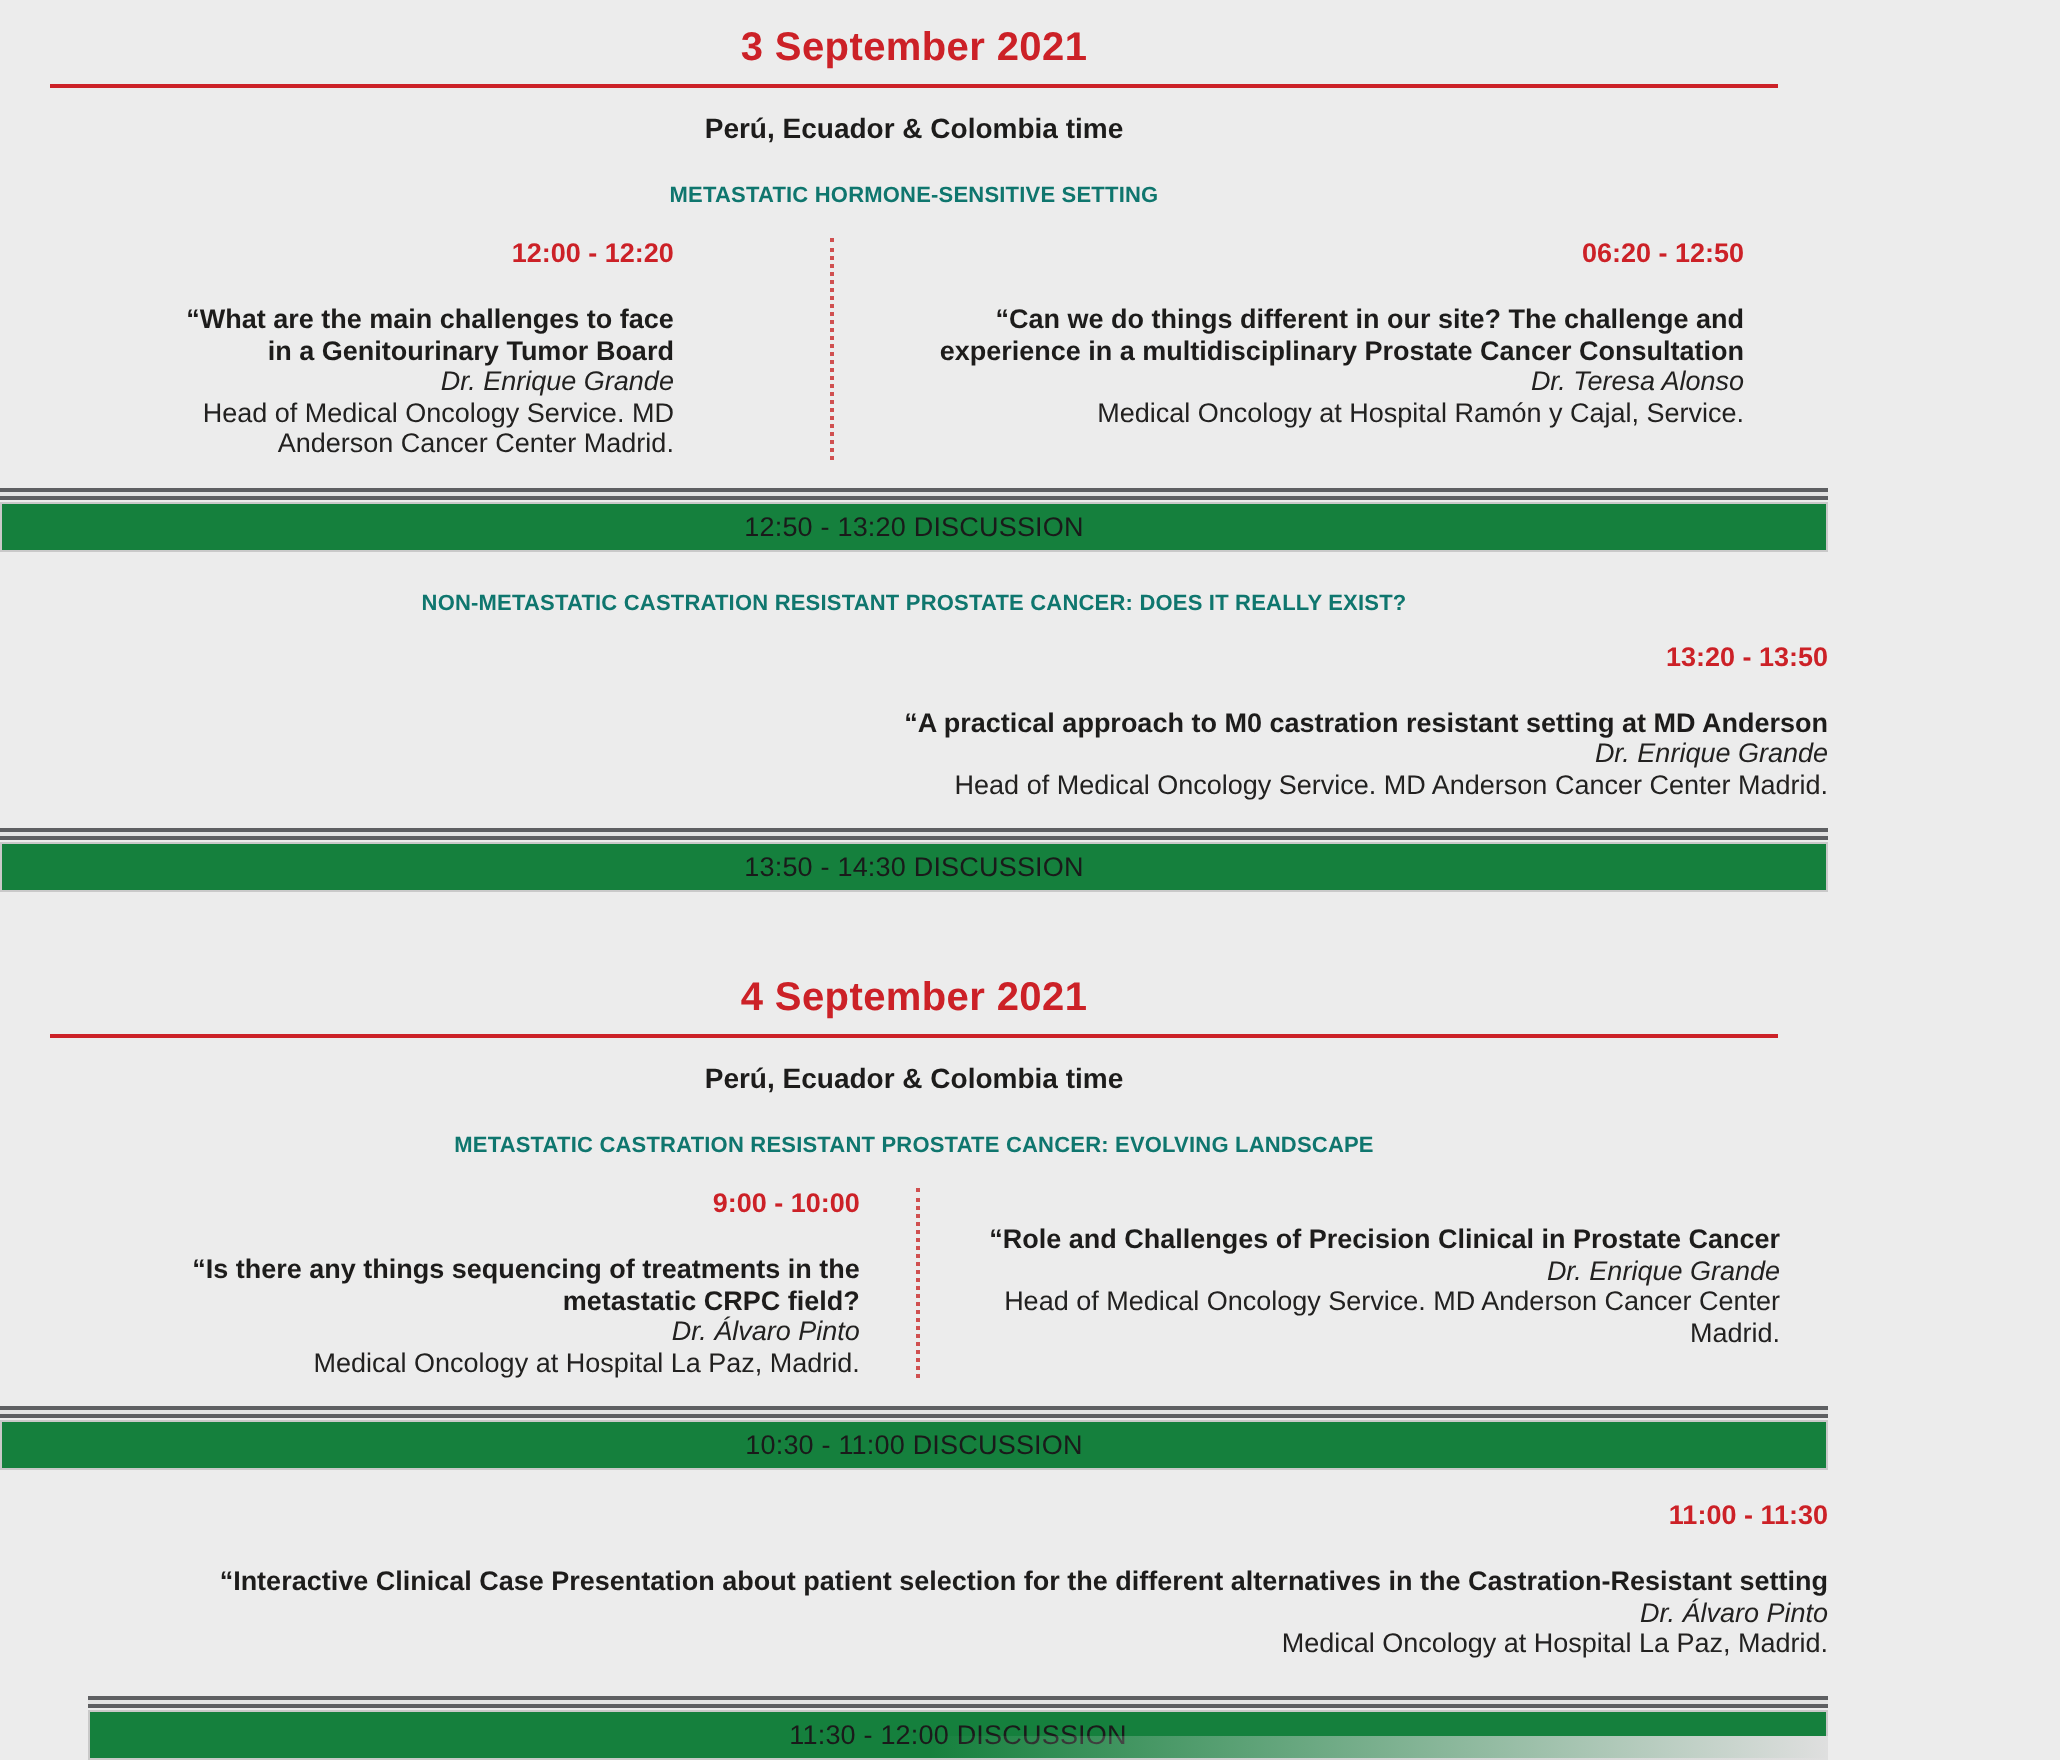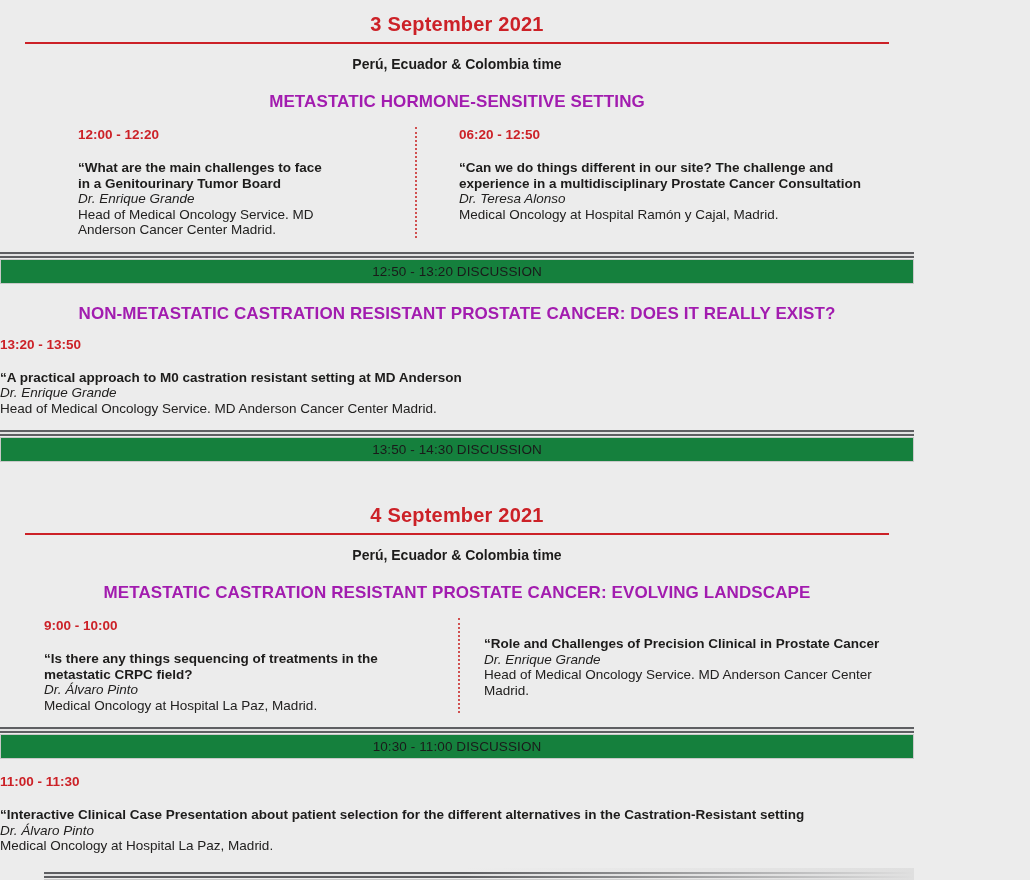--- a/index.html
+++ b/index.html
@@ -13,36 +13,36 @@
   }
   .page { width:914px; height:880px; padding-top:13px; position:relative; }
 
   .day-title {
     text-align:center; color:#cc2127; font-size:20px; font-weight:bold;
     letter-spacing:0.2px;
   }
   .red-rule { border:none; border-top:2px solid #cc2127; margin:6px 25px 0 25px; }
   .tz { text-align:center; font-weight:bold; font-size:14px; margin-top:12px; color:#1d1c1b; }
   .topic {
-    text-align:center; font-weight:bold; font-size:17px; color:#a21caf;
+    text-align:center; font-weight:bold; font-size:11px; color:#0f766e;
     margin-top:20px; letter-spacing:0.1px;
   }
 
   .pair { display:flex; align-items:stretch; margin-top:15px; }
   .pair .divider { width:0; border-left:2px dotted #d05050; }
-  .session { text-align:left; }
+  .session { text-align:right; }
   .session p { margin:0; }
   .session .time { color:#cc2127; font-weight:bold; font-size:13.5px; margin-bottom:3px; }
   .session .s-title { font-weight:bold; font-size:13.5px; line-height:15.5px; color:#1d1c1b;margin-top:18px; }
   .session .speaker { font-style:italic; font-size:13.5px; line-height:15.5px; }
   .session .affil { font-size:13.5px; line-height:15.5px; }
 
   .day1-pair .col-l { flex:0 0 45.4%; padding:0 78px; }
   .day1-pair .col-r { flex:1; padding:0 42px; }
-  .day2-pair .col-l { flex:0 0 50.1%; padding:0 44px; }
+  .day2-pair .col-l { flex:0 0 50.1%; padding:0 28px; }
   .day2-pair .col-r { flex:1; padding:0 24px; }
 
   .single-session { margin-top:13px; }
 
   .discussion { margin-top:14px; }
   .dline {
     height:6px;
     border-top:2px solid #5e5f62;
     border-bottom:2px solid #5e5f62;
     background:#e3e3e3;
@@ -114,21 +114,21 @@
         <p class="time">12:00 - 12:20</p>
         <p class="s-title">“What are the main challenges to face in a Genitourinary Tumor Board</p>
         <p class="speaker">Dr. Enrique Grande</p>
         <p class="affil">Head of Medical Oncology Service. MD Anderson Cancer Center Madrid.</p>
       </div>
       <div class="divider"></div>
       <div class="session col-r">
         <p class="time">06:20 - 12:50</p>
         <p class="s-title">“Can we do things different in our site? The challenge and experience in a multidisciplinary Prostate Cancer Consultation</p>
         <p class="speaker">Dr. Teresa Alonso</p>
-        <p class="affil">Medical Oncology at Hospital Ramón y Cajal, Madrid.</p>
+        <p class="affil">Medical Oncology at Hospital Ramón y Cajal, Service.</p>
       </div>
     </div>
 
     <div class="discussion">
       <div class="dline"></div>
       <div class="dbar">12:50 - 13:20 DISCUSSION</div>
     </div>
 
     <h2 class="topic">NON-METASTATIC CASTRATION RESISTANT PROSTATE CANCER: DOES IT REALLY EXIST?</h2>
 

